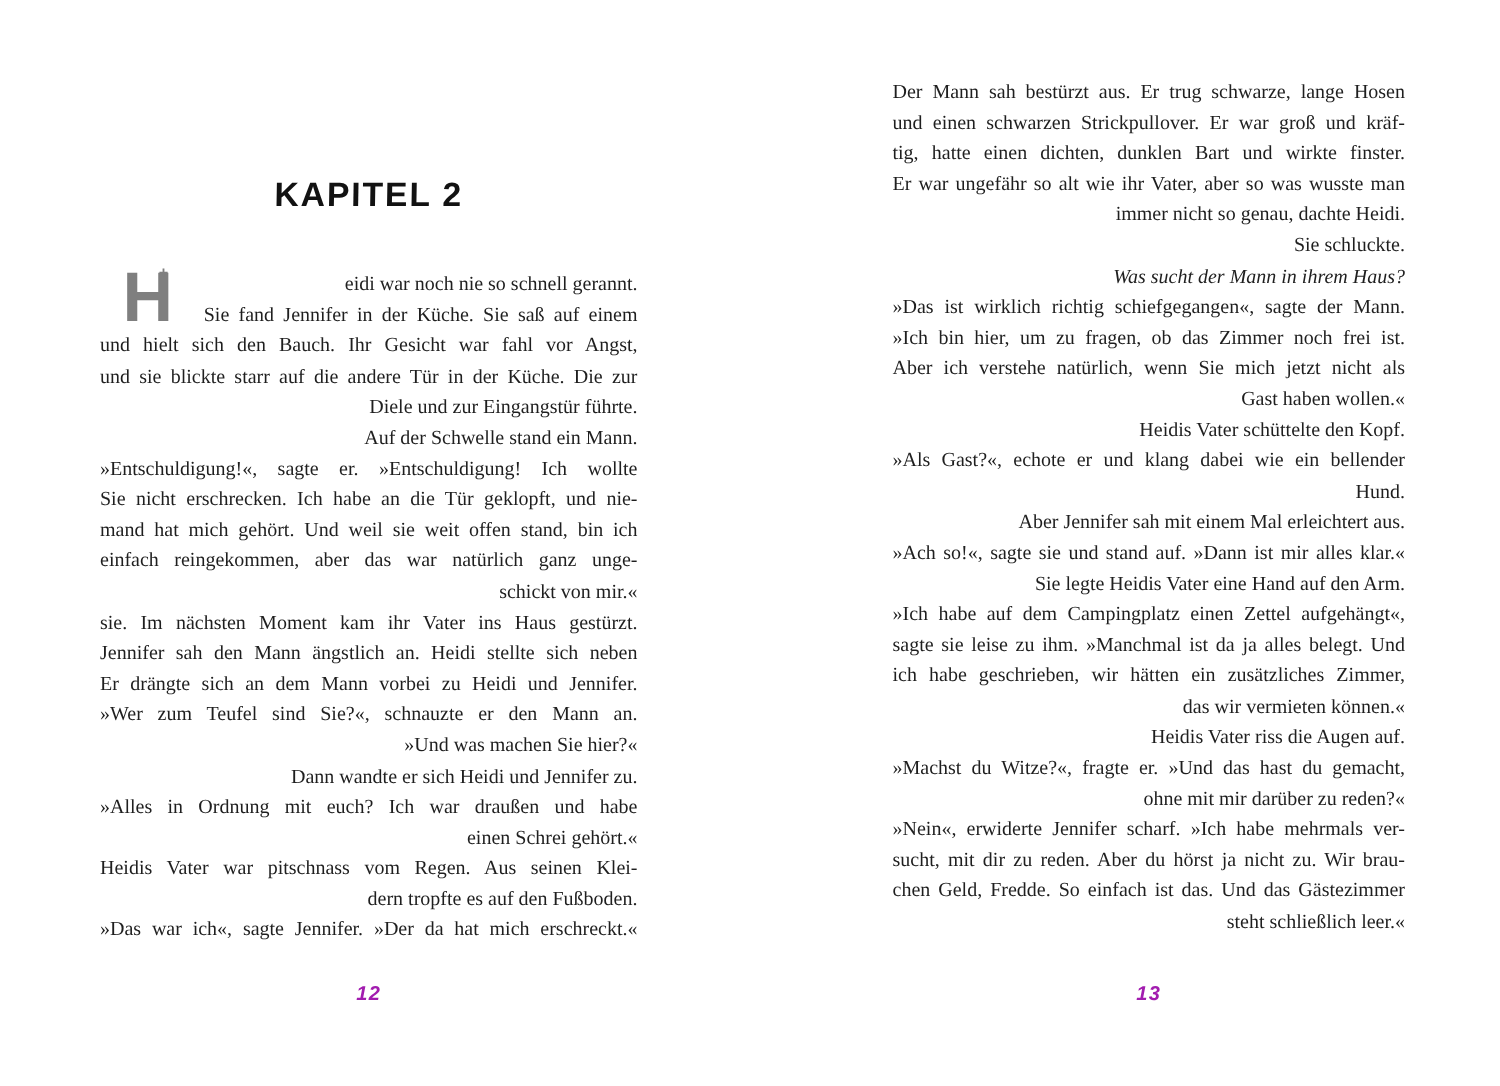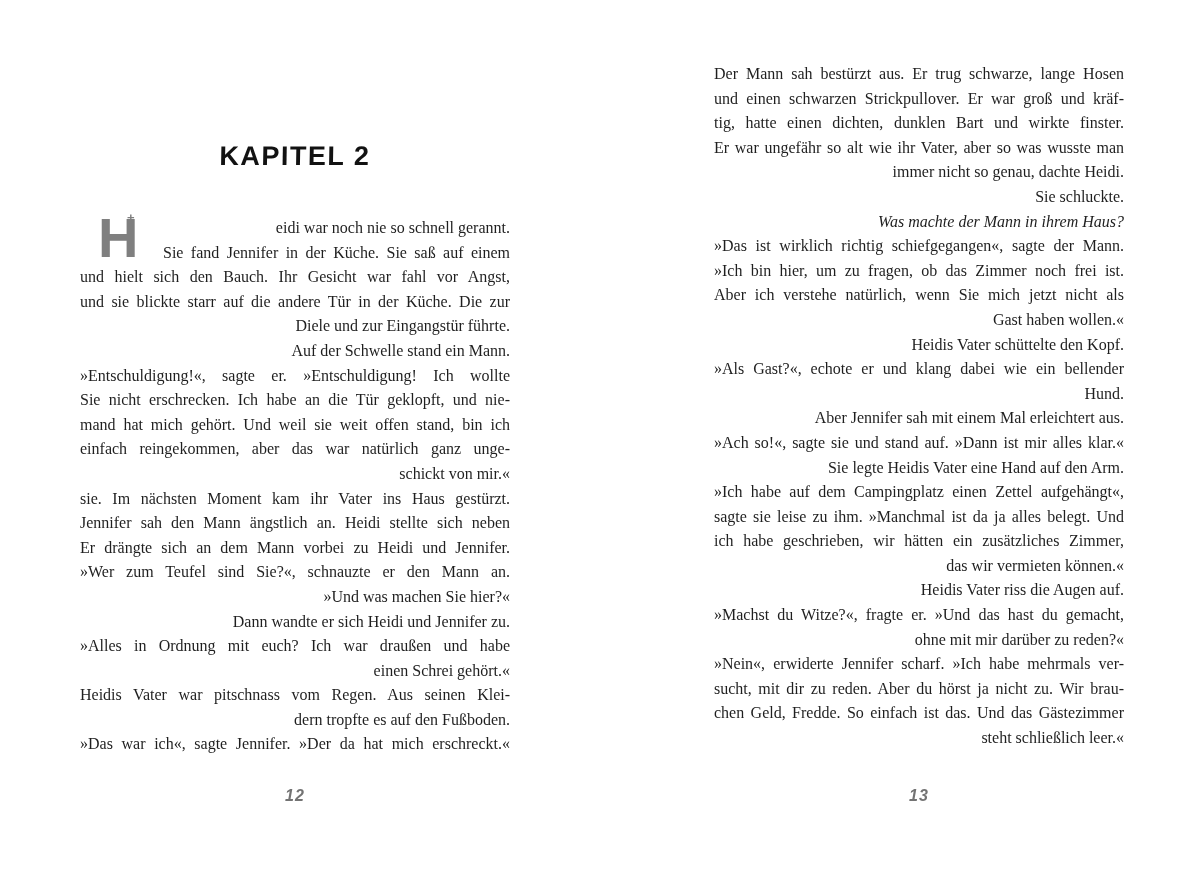--- a/index.html
+++ b/index.html
@@ -75,21 +75,21 @@
 
   .page-number {
     position: absolute;
     top: 787px; left: 0;
     width: 100%;
     text-align: center;
     font-family: "Liberation Sans", sans-serif;
     font-weight: 800;
     font-style: italic;
     font-size: 16px;
-    color: #737373;
+    color: #a21caf;
     letter-spacing: 1px;
   }
 </style>
 </head>
 <body>
 
 <div class="spread">
 
   <div class="page page-left">
     <h2 class="chapter-title">KAPITEL 2</h2>
@@ -126,21 +126,21 @@
   </div>
 
   <div class="page page-right">
     <div class="body-text" id="right-lines">
         <div class="line j">Der Mann sah bestürzt aus. Er trug schwarze, lange Hosen</div>
         <div class="line j">und einen schwarzen Strickpullover. Er war groß und kräf-</div>
         <div class="line j">tig, hatte einen dichten, dunklen Bart und wirkte finster.</div>
         <div class="line j">Er war ungefähr so alt wie ihr Vater, aber so was wusste man</div>
         <div class="line">immer nicht so genau, dachte Heidi.</div>
         <div class="line">Sie schluckte.</div>
-        <div class="line it">Was machte der Mann in ihrem Haus?</div>
+        <div class="line it">Was sucht der Mann in ihrem Haus?</div>
         <div class="line j">»Das ist wirklich richtig schiefgegangen«, sagte der Mann.</div>
         <div class="line j">»Ich bin hier, um zu fragen, ob das Zimmer noch frei ist.</div>
         <div class="line j">Aber ich verstehe natürlich, wenn Sie mich jetzt nicht als</div>
         <div class="line">Gast haben wollen.«</div>
         <div class="line">Heidis Vater schüttelte den Kopf.</div>
         <div class="line j">»Als Gast?«, echote er und klang dabei wie ein bellender</div>
         <div class="line">Hund.</div>
         <div class="line">Aber Jennifer sah mit einem Mal erleichtert aus.</div>
         <div class="line j">»Ach so!«, sagte sie und stand auf. »Dann ist mir alles klar.«</div>
         <div class="line">Sie legte Heidis Vater eine Hand auf den Arm.</div>

